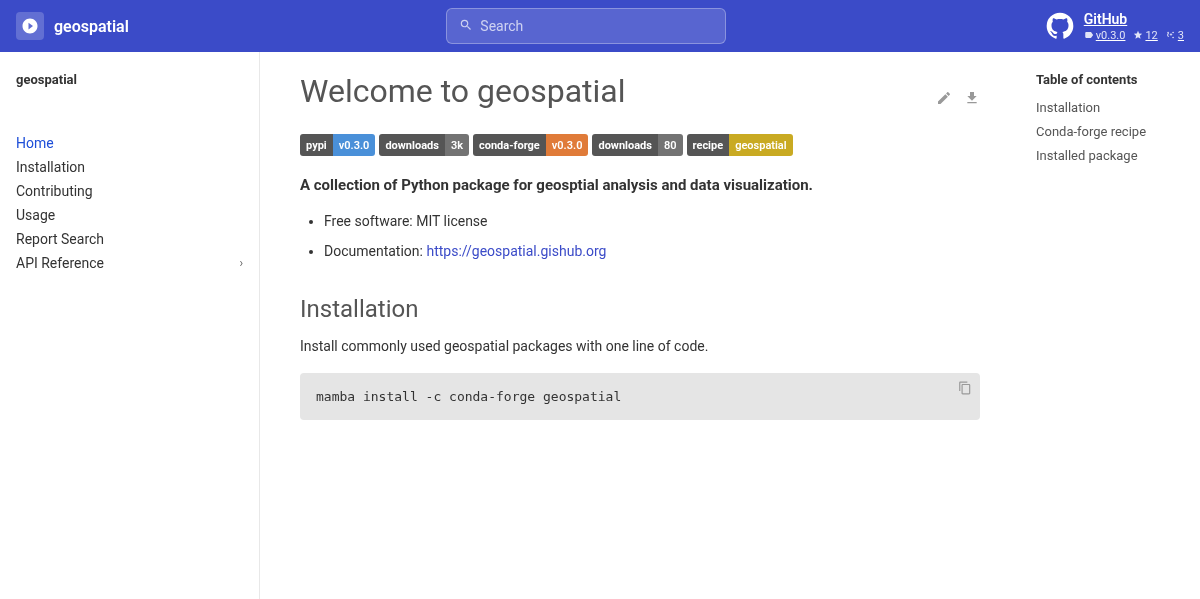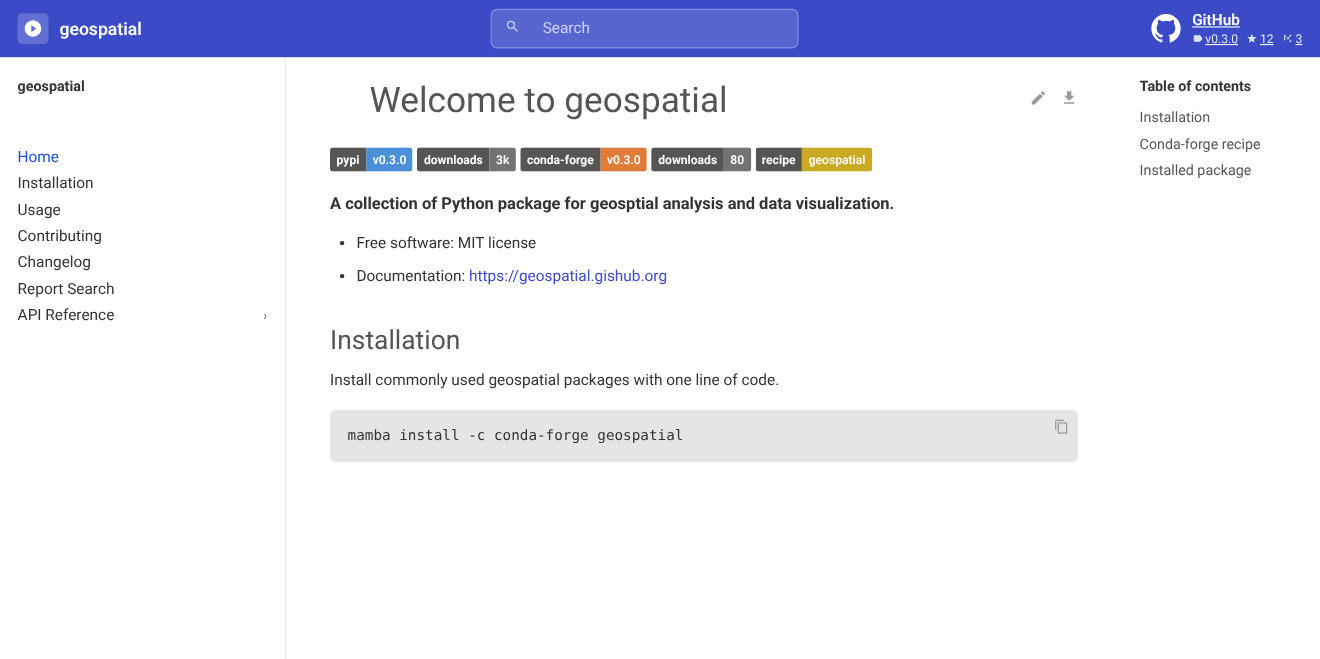--- a/index.html
+++ b/index.html
@@ -41,21 +41,21 @@
     }
     .header-search {
       background: rgba(255,255,255,0.15);
       border: 1px solid rgba(255,255,255,0.3);
       border-radius: 6px;
       width: 280px;
       height: 36px;
       display: flex;
       align-items: center;
       padding: 0 12px;
-      gap: 20px;
+      gap: 7px;
       color: rgba(255,255,255,0.8);
       cursor: text;
     }
     .search-icon-svg {
       color: rgba(255,255,255,0.7);
       font-size: 14px;
     }
     .header-right {
       display: flex;
       align-items: center;
@@ -134,24 +134,23 @@
     }
 
     
     .main-content {
       flex: 1;
       padding: 20px 40px;
       max-width: 780px;
     }
     .page-title-row {
       display: flex;
-      align-items: center;
+      align-items: flex-end;
       justify-content: space-between;
       margin-bottom: 24px;
-      margin-left: 36px;
     }
     .page-title {
       font-size: 32px;
       font-weight: 400;
       color: #555;
     }
     .title-actions {
       display: flex;
       gap: 12px;
       align-items: center;
@@ -343,27 +342,24 @@
   <aside class="sidebar">
     <div class="sidebar-title">geospatial</div>
     <ul class="sidebar-nav">
       <li>
         <a href="#" class="active">Home</a>
       </li>
       <li>
         <a href="#">Installation</a>
       </li>
       <li>
+        <a href="#">Contributing</a>
+      </li>
+      <li>
         <a href="#">Usage</a>
-      </li>
-      <li>
-        <a href="#">Contributing</a>
-      </li>
-      <li>
-        <a href="#">Changelog</a>
       </li>
       <li>
         <a href="#">Report Search</a>
       </li>
       <li>
         <a href="#">
           <span>API Reference</span>
           <span class="chevron">›</span>
         </a>
       </li>

